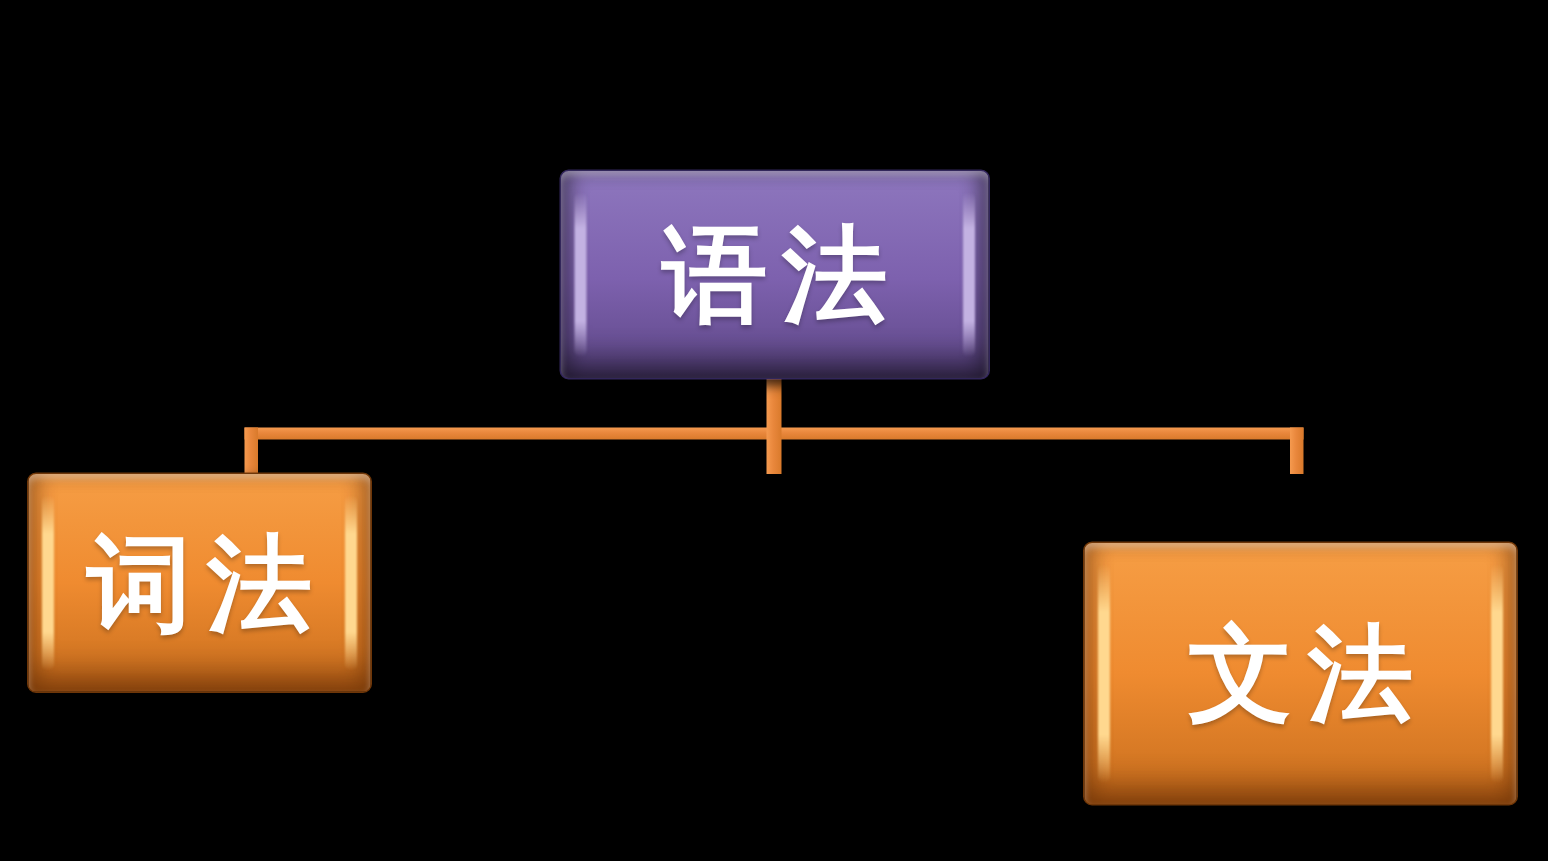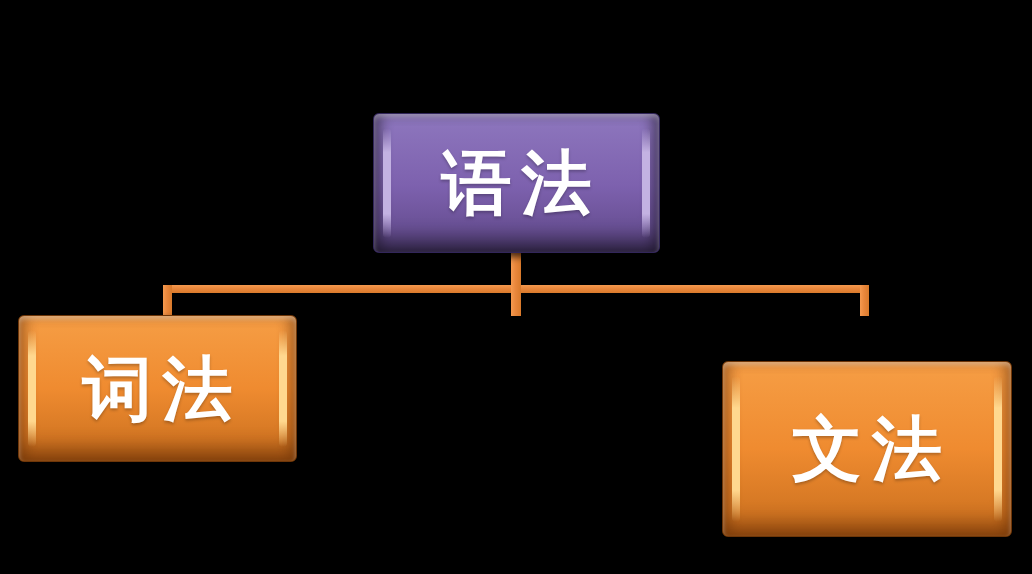--- a/index.html
+++ b/index.html
@@ -89,21 +89,21 @@
     border: 1px solid #6E3608;
     box-shadow:
       inset 0 3px 5px rgba(255,255,255,0.38),
       inset 0 -14px 18px rgba(80,30,0,0.45),
       inset 7px 0 12px rgba(90,40,0,0.28),
       inset -7px 0 12px rgba(90,40,0,0.28),
       0 4px 7px rgba(0,0,0,0.7);
   }
 
   .root { left: 373px; top: 113px; width: 287px; height: 140px; }
-  .c1   { left: 18px;  top: 315px; width: 279px; height: 147px; }
+  .c1   { left: 18px;  top: 315px; width: 230px; height: 147px; }
   .c2   { left: 368px; top: 315px; width: 292px; height: 147px; }
   .c3   { left: 722px; top: 315px; width: 290px; height: 176px; margin-top: 46px; }
 </style>
 </head>
 <body>
 
 <div class="stage">
 
   <div class="connector conn-h"></div>
   <div class="connector vert conn-mid"></div>

